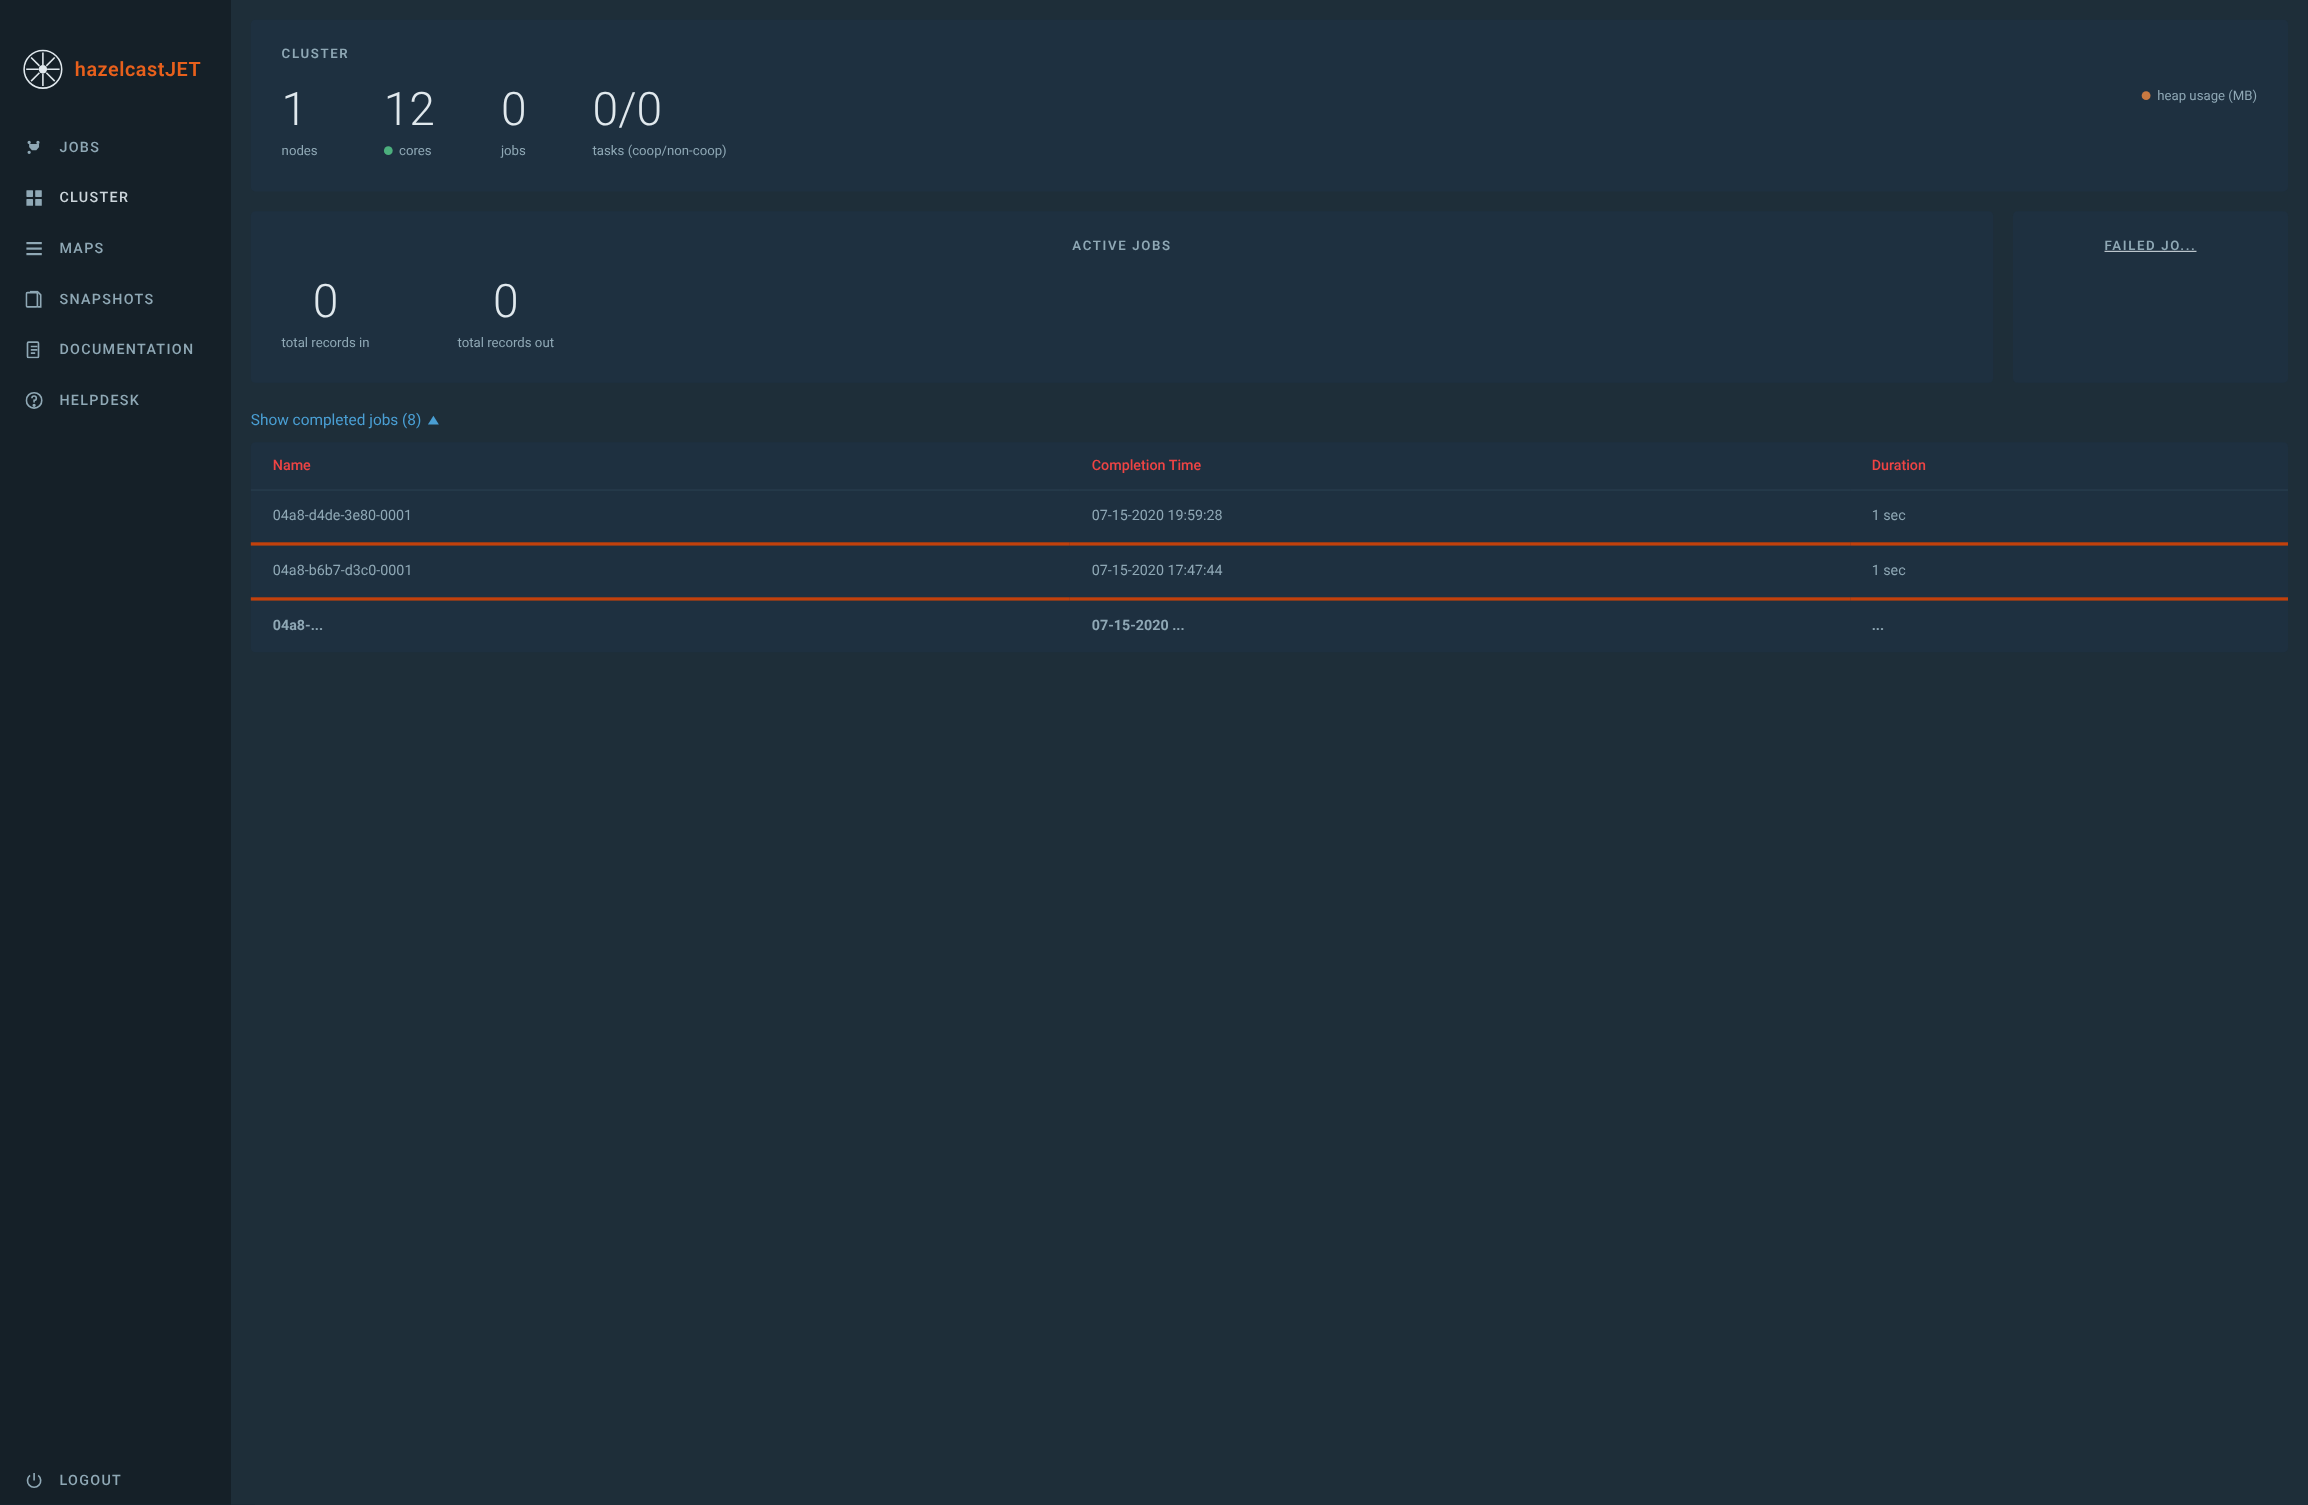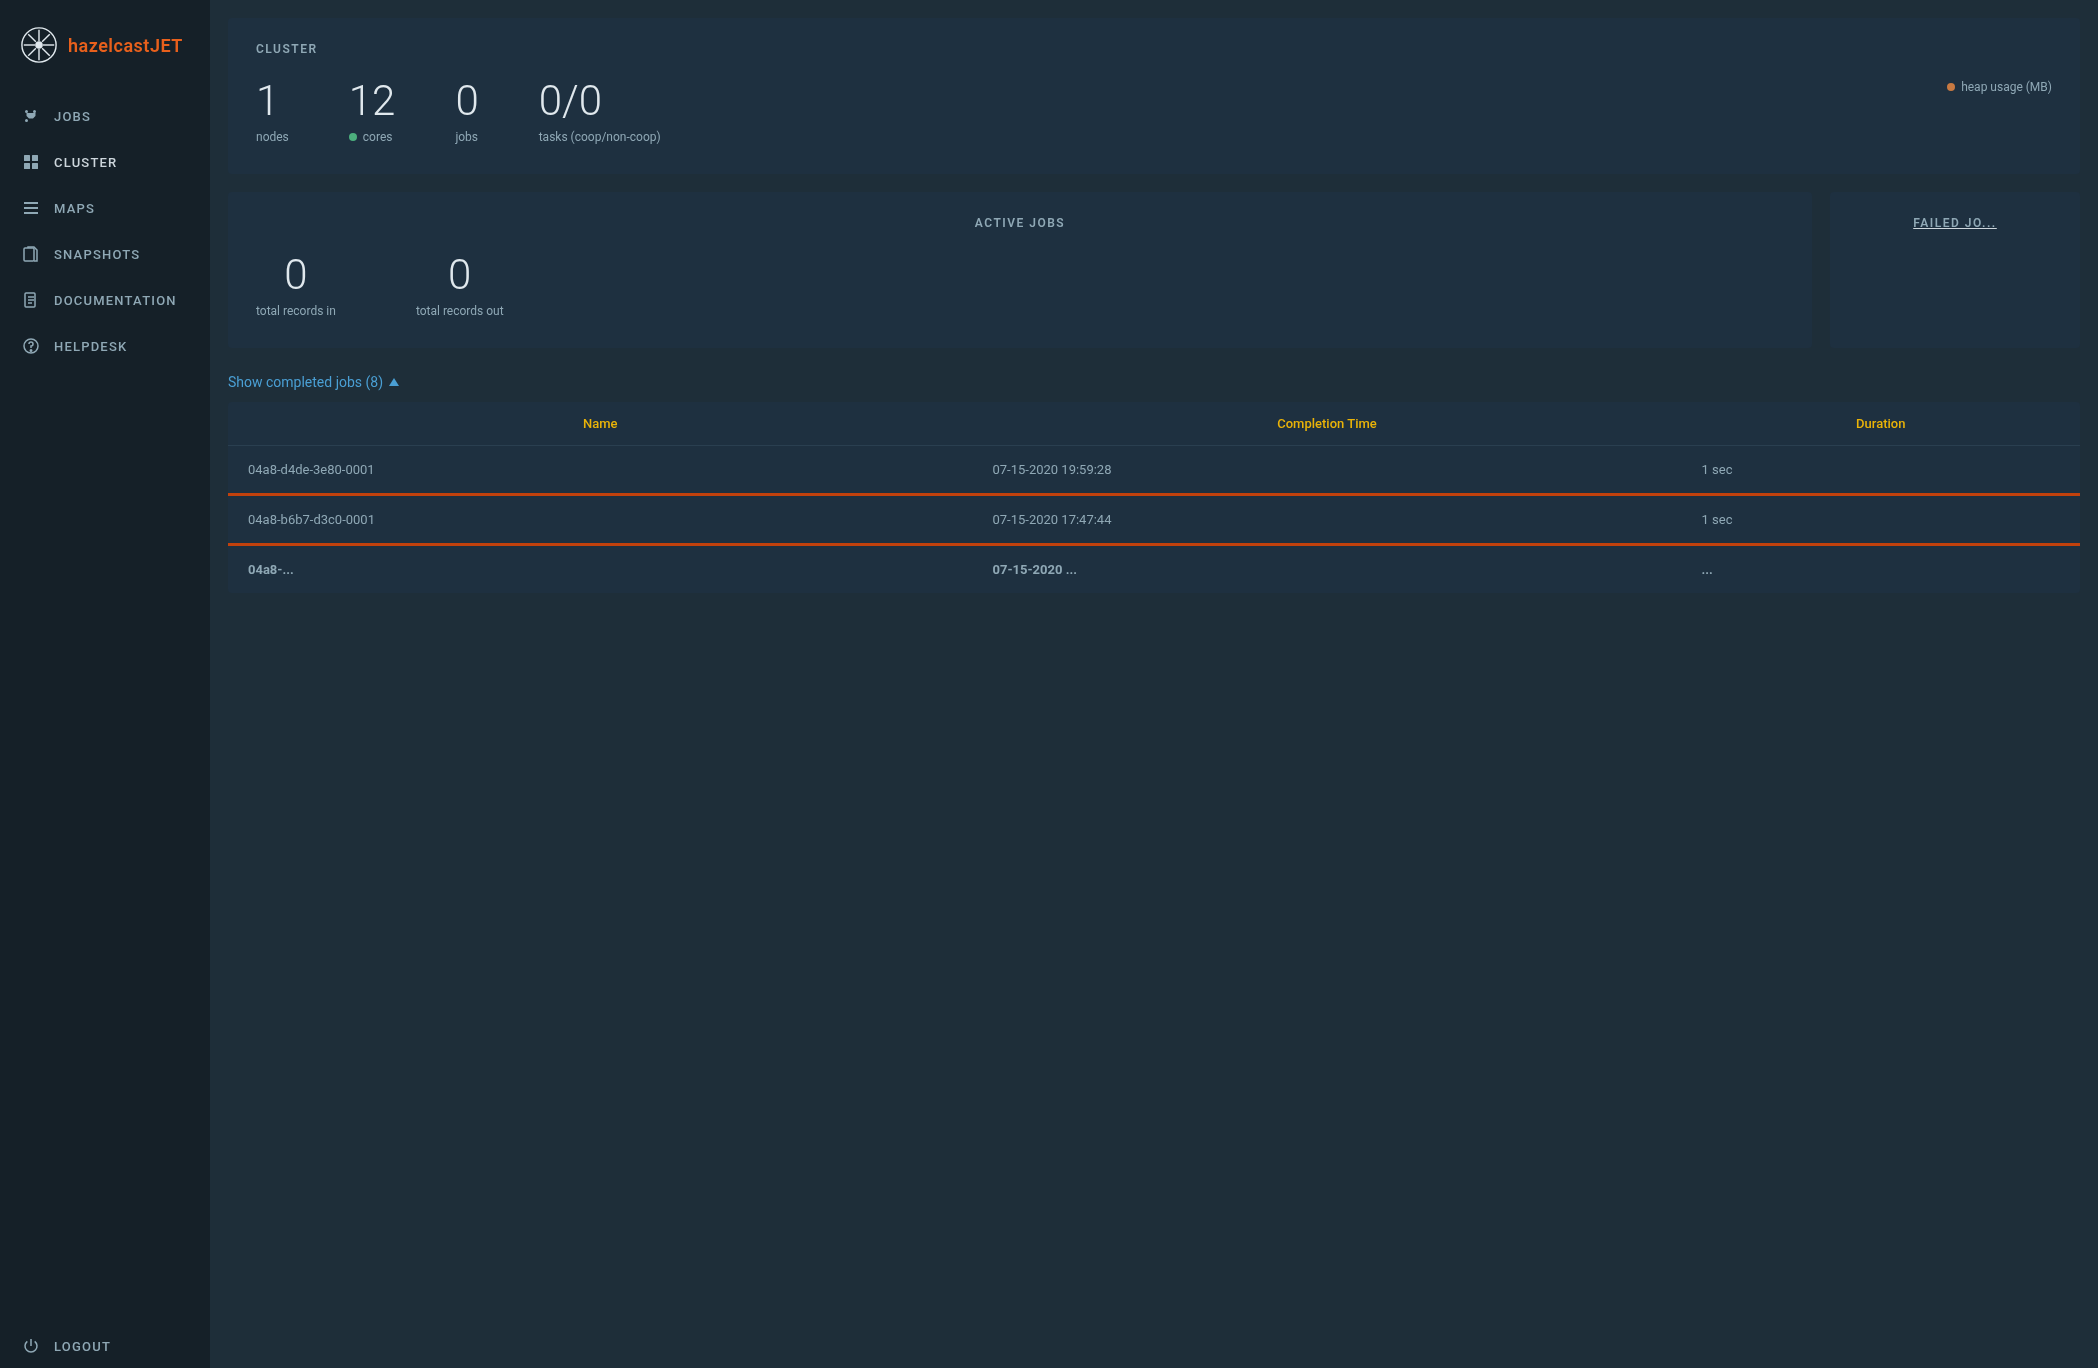--- a/index.html
+++ b/index.html
@@ -12,21 +12,21 @@
       overflow: hidden;
     }
 
     
     #sidebar {
       width: 210px;
       min-width: 210px;
       background: #152028;
       display: flex;
       flex-direction: column;
-      padding-top: 8px;
+      padding-top: 26px;
     }
 
     .sidebar-logo {
       display: flex;
       align-items: center;
       padding: 18px 20px 30px 20px;
       gap: 10px;
     }
 
     .logo-icon {
@@ -208,25 +208,25 @@
 
     
     .jobs-table {
       width: 100%;
       border-collapse: collapse;
       background: #1e3040;
       border-radius: 4px;
     }
 
     .jobs-table th {
-      text-align: center;
+      text-align: left;
       padding: 14px 20px;
       font-size: 13px;
       font-weight: 500;
-      color: #eab308;
+      color: #ef4444;
       border-bottom: 1px solid #2a3f50;
     }
 
     .jobs-table td {
       text-align: left;
       padding: 16px 20px;
       font-size: 13px;
       color: #8fa8b5;
       border-bottom: 3px solid #c2410c;
     }

